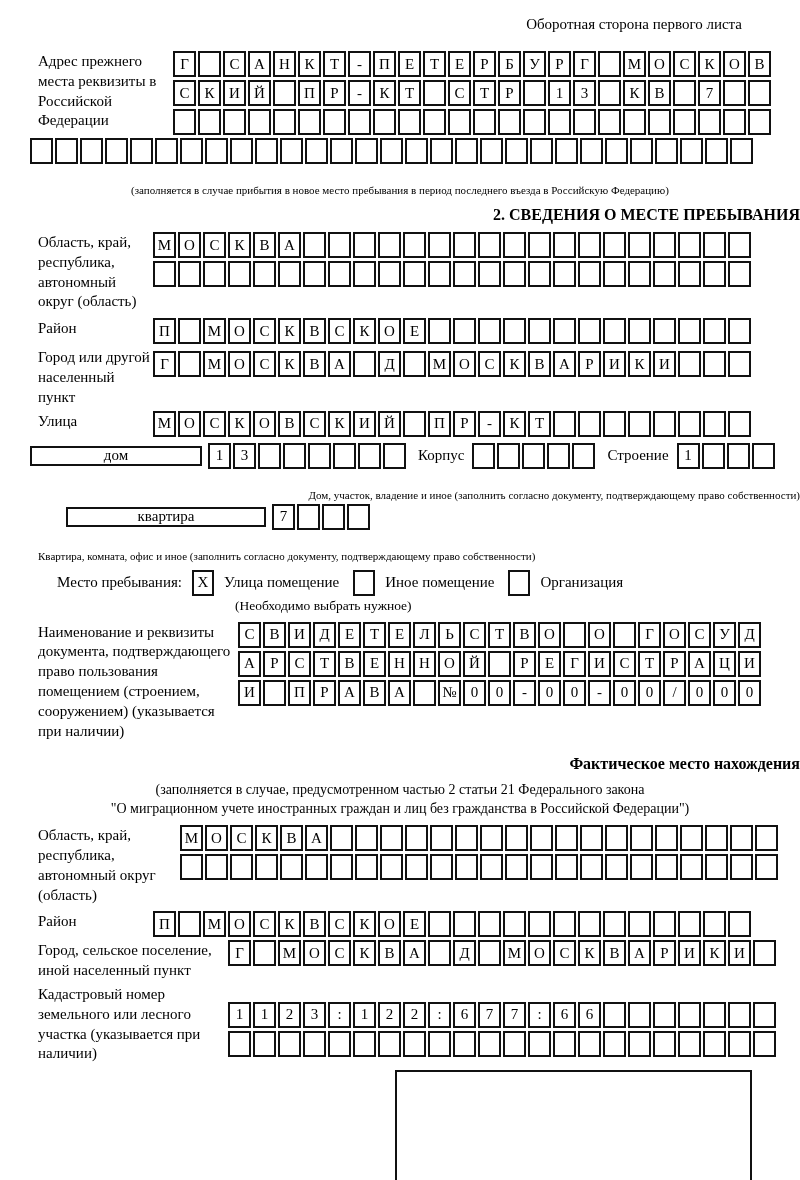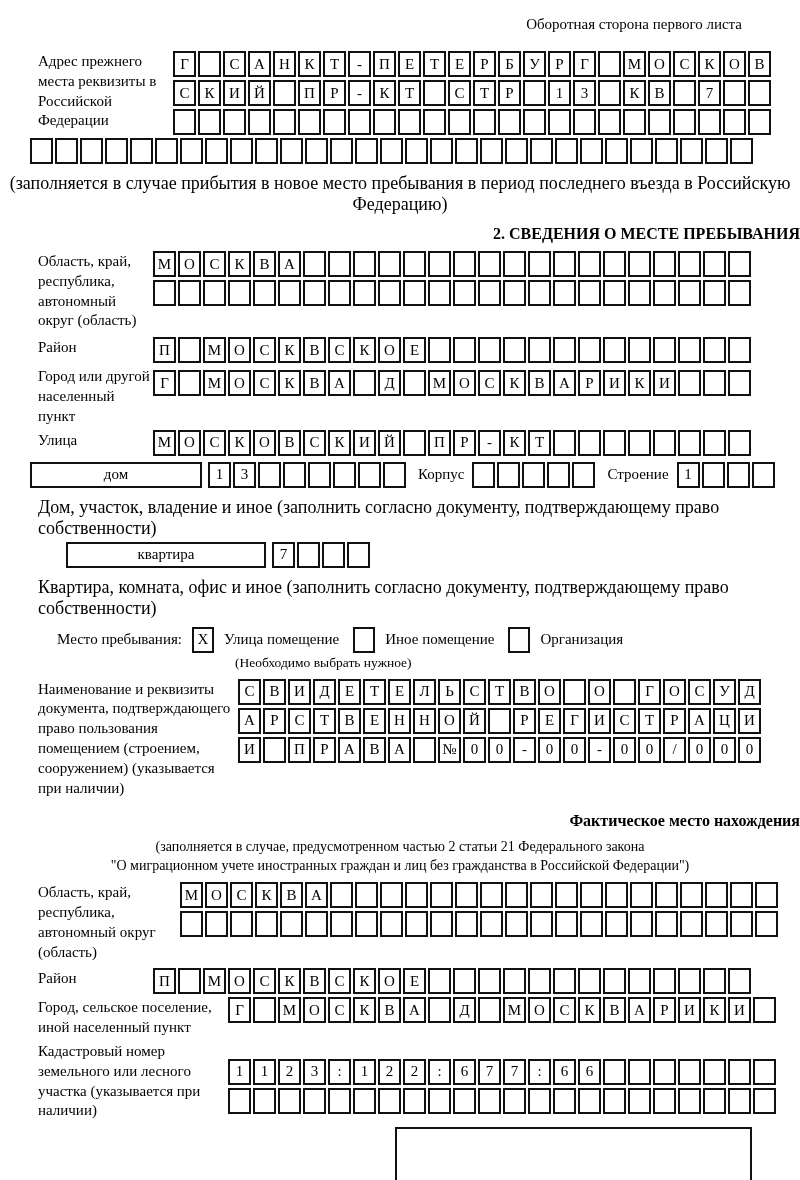--- a/index.html
+++ b/index.html
@@ -14,25 +14,25 @@
   .w115{width:115px;}
   .w145{width:142px;}
   .w190{width:190px;}
   .w200{width:200px;}
   .rows{display:flex;flex-direction:column;gap:3px;}
   .boxrow{display:flex;gap:2px;}
   .cell{box-sizing:border-box;flex:none;width:23px;height:26px;border:2px solid #111;
         display:inline-flex;align-items:center;justify-content:center;
         font-size:15px;line-height:1;background:#fff;}
   .fullrow{margin-left:30px;margin-top:3px;}
-  .caption{font-size:18px;text-align:center;margin-top:9px;}
+  .caption{font-size:11px;text-align:center;margin-top:20px;}
   .sec-title{font-weight:bold;text-align:right;font-size:16px;margin:10px 0 8px 0;}
   .mt3{margin-top:3px;} .mt6{margin-top:6px;} .mt8{margin-top:8px;}
 
-  .widebox{box-sizing:border-box;border:2px solid #111;height:26px;display:inline-flex;
+  .widebox{box-sizing:border-box;border:2px solid #111;height:20px;display:inline-flex;
            align-items:center;justify-content:center;flex:none;font-size:15px;}
   .houseline{display:flex;align-items:center;margin-left:30px;gap:2px;}
   .inline-label{padding:0 6px 0 10px;white-space:nowrap;}
 
   .checkline{display:flex;align-items:center;margin-left:57px;margin-top:8px;}
   .cbox{box-sizing:border-box;width:22px;height:26px;border:2px solid #111;flex:none;
         display:inline-flex;align-items:center;justify-content:center;font-size:15px;}
   .chk-label{padding:0 14px 0 10px;white-space:nowrap;}
   .chk-note{margin-left:235px;font-size:13.5px;margin-top:2px;}
 
@@ -334,21 +334,21 @@
         <span class="cell"></span>
       </div>
     <div class="inline-label">Строение</div>
     <div class="boxrow">
         <span class="cell">1</span>
         <span class="cell"></span>
         <span class="cell"></span>
         <span class="cell"></span>
       </div>
   </div>
-  <div class="caption" style="text-align:left;margin-left:38px;">Дом, участок, владение и иное (заполнить согласно документу, подтверждающему право собственности)</div>
+  <div class="caption" style="text-align:right;margin-left:38px;">Дом, участок, владение и иное (заполнить согласно документу, подтверждающему право собственности)</div>
 
   <div class="houseline mt3">
     <div class="widebox" style="width:200px;margin-right:4px;margin-left:36px;">квартира</div>
     <div class="boxrow">
         <span class="cell">7</span>
         <span class="cell"></span>
         <span class="cell"></span>
         <span class="cell"></span>
       </div>
   </div>

